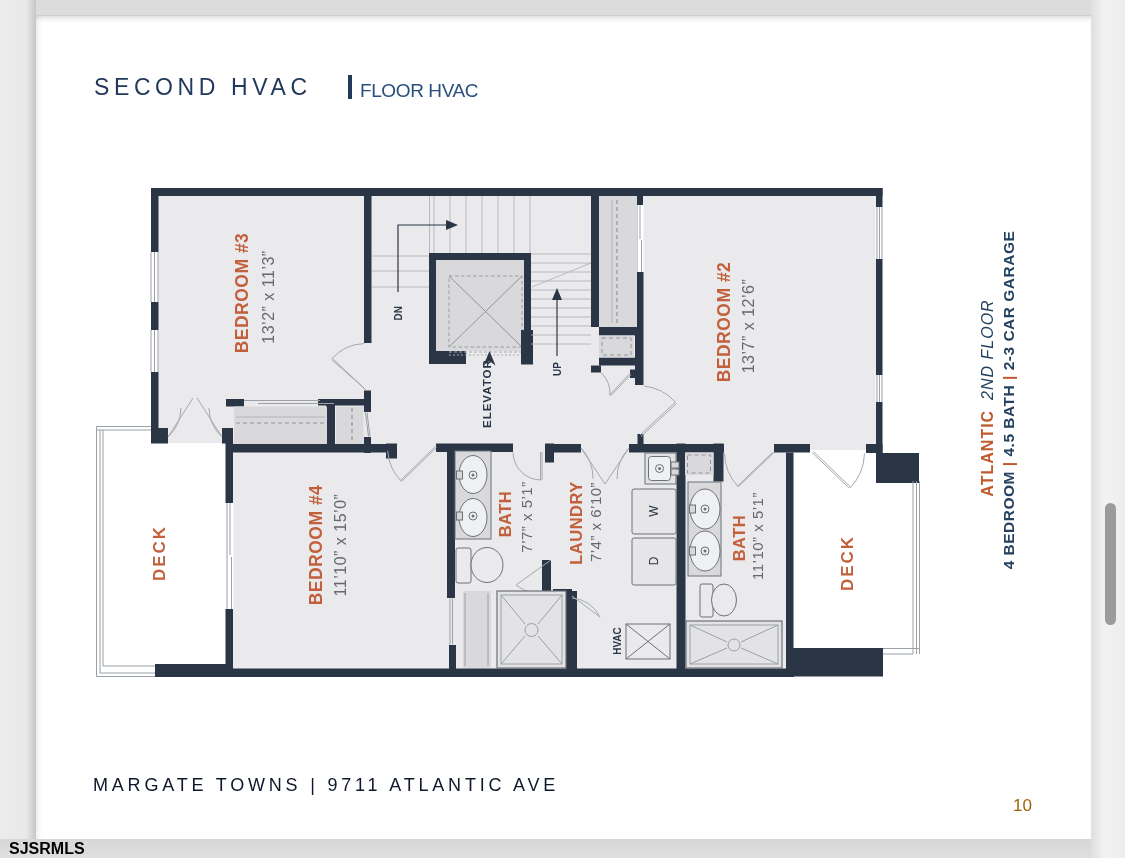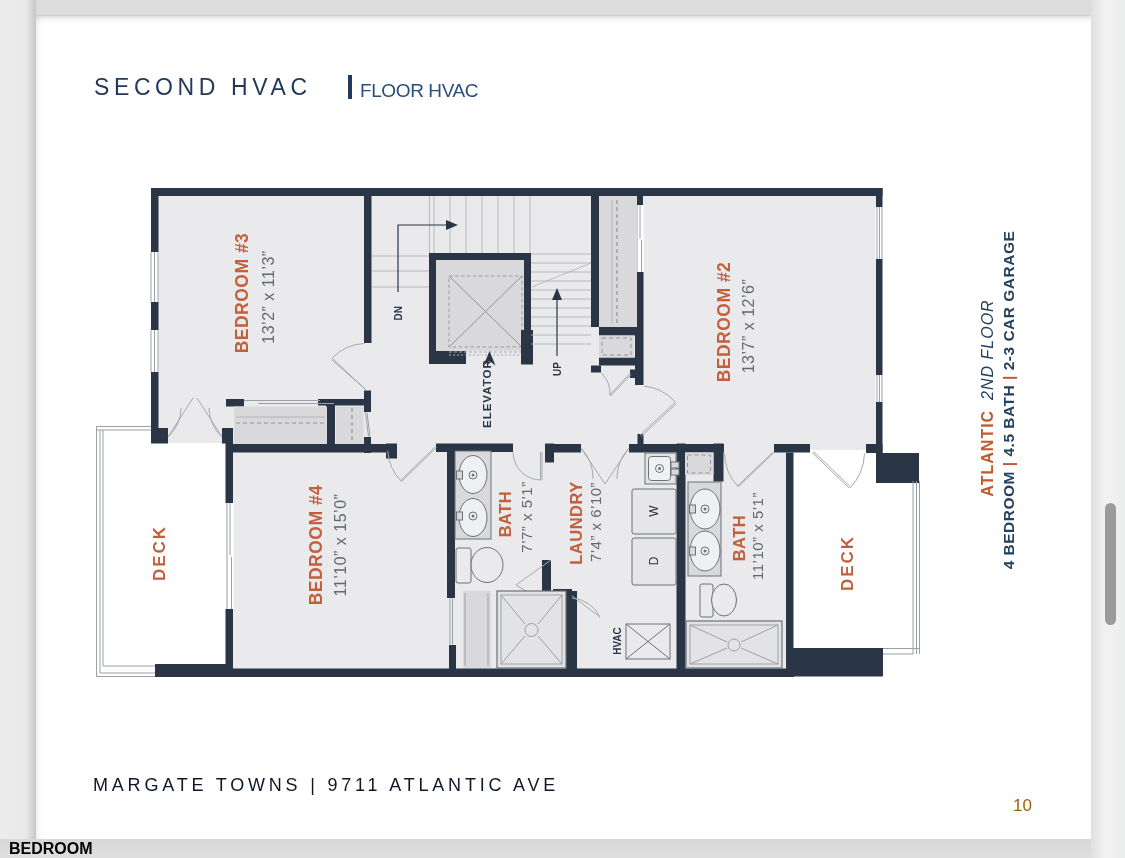--- a/index.html
+++ b/index.html
@@ -12,21 +12,21 @@
 <div class="abs" style="left:0;top:0;width:1125px;height:16px;background:#dcdcdd;border-bottom:1px solid #cfcfd0;box-sizing:border-box;"></div>
 
 <div class="abs" style="left:0;top:0;width:36px;height:858px;background:linear-gradient(90deg,#ececed,#e9e9ea 72%,#cbcbcc 96%,#c5c5c6);"></div>
 
 <div class="abs" style="left:0;top:839px;width:1125px;height:19px;background:linear-gradient(#d7d7d8,#dfdfe0);"></div>
 
 <div class="abs" style="left:1091px;top:0;width:34px;height:858px;background:linear-gradient(90deg,#dfdfe0,#f2f2f3 40%,#eceded);"></div>
 
 <div class="abs" style="left:1105px;top:503px;width:11px;height:122px;border-radius:6px;background:#9b9b9b;"></div>
 
-<div class="abs" style="left:9px;top:840px;font-size:16px;font-weight:bold;color:#000;">BEDROOM</div>
+<div class="abs" style="left:9px;top:840px;font-size:16px;font-weight:bold;color:#000;">SJSRMLS</div>
 
 <div class="abs" style="left:36px;top:16px;width:1055px;height:823px;background:#ffffff;box-shadow:inset 0 6px 6px -5px rgba(120,120,125,0.35), inset 6px 0 6px -5px rgba(120,120,125,0.18);"></div>
 
 <div class="abs" style="left:94px;top:74px;font-size:23px;letter-spacing:4.6px;color:#21395a;">SECOND HVAC</div>
 
 <div class="abs" style="left:348px;top:75px;width:3.5px;height:24px;background:#21395a;"></div>
 
 <div class="abs" style="left:360px;top:80px;font-size:19px;letter-spacing:-0.4px;color:#2a4f7e;">FLOOR HVAC</div>
 
 <div class="abs" style="left:93px;top:775px;font-size:18px;letter-spacing:3.8px;color:#0f172a;">MARGATE TOWNS | 9711 ATLANTIC AVE</div>

